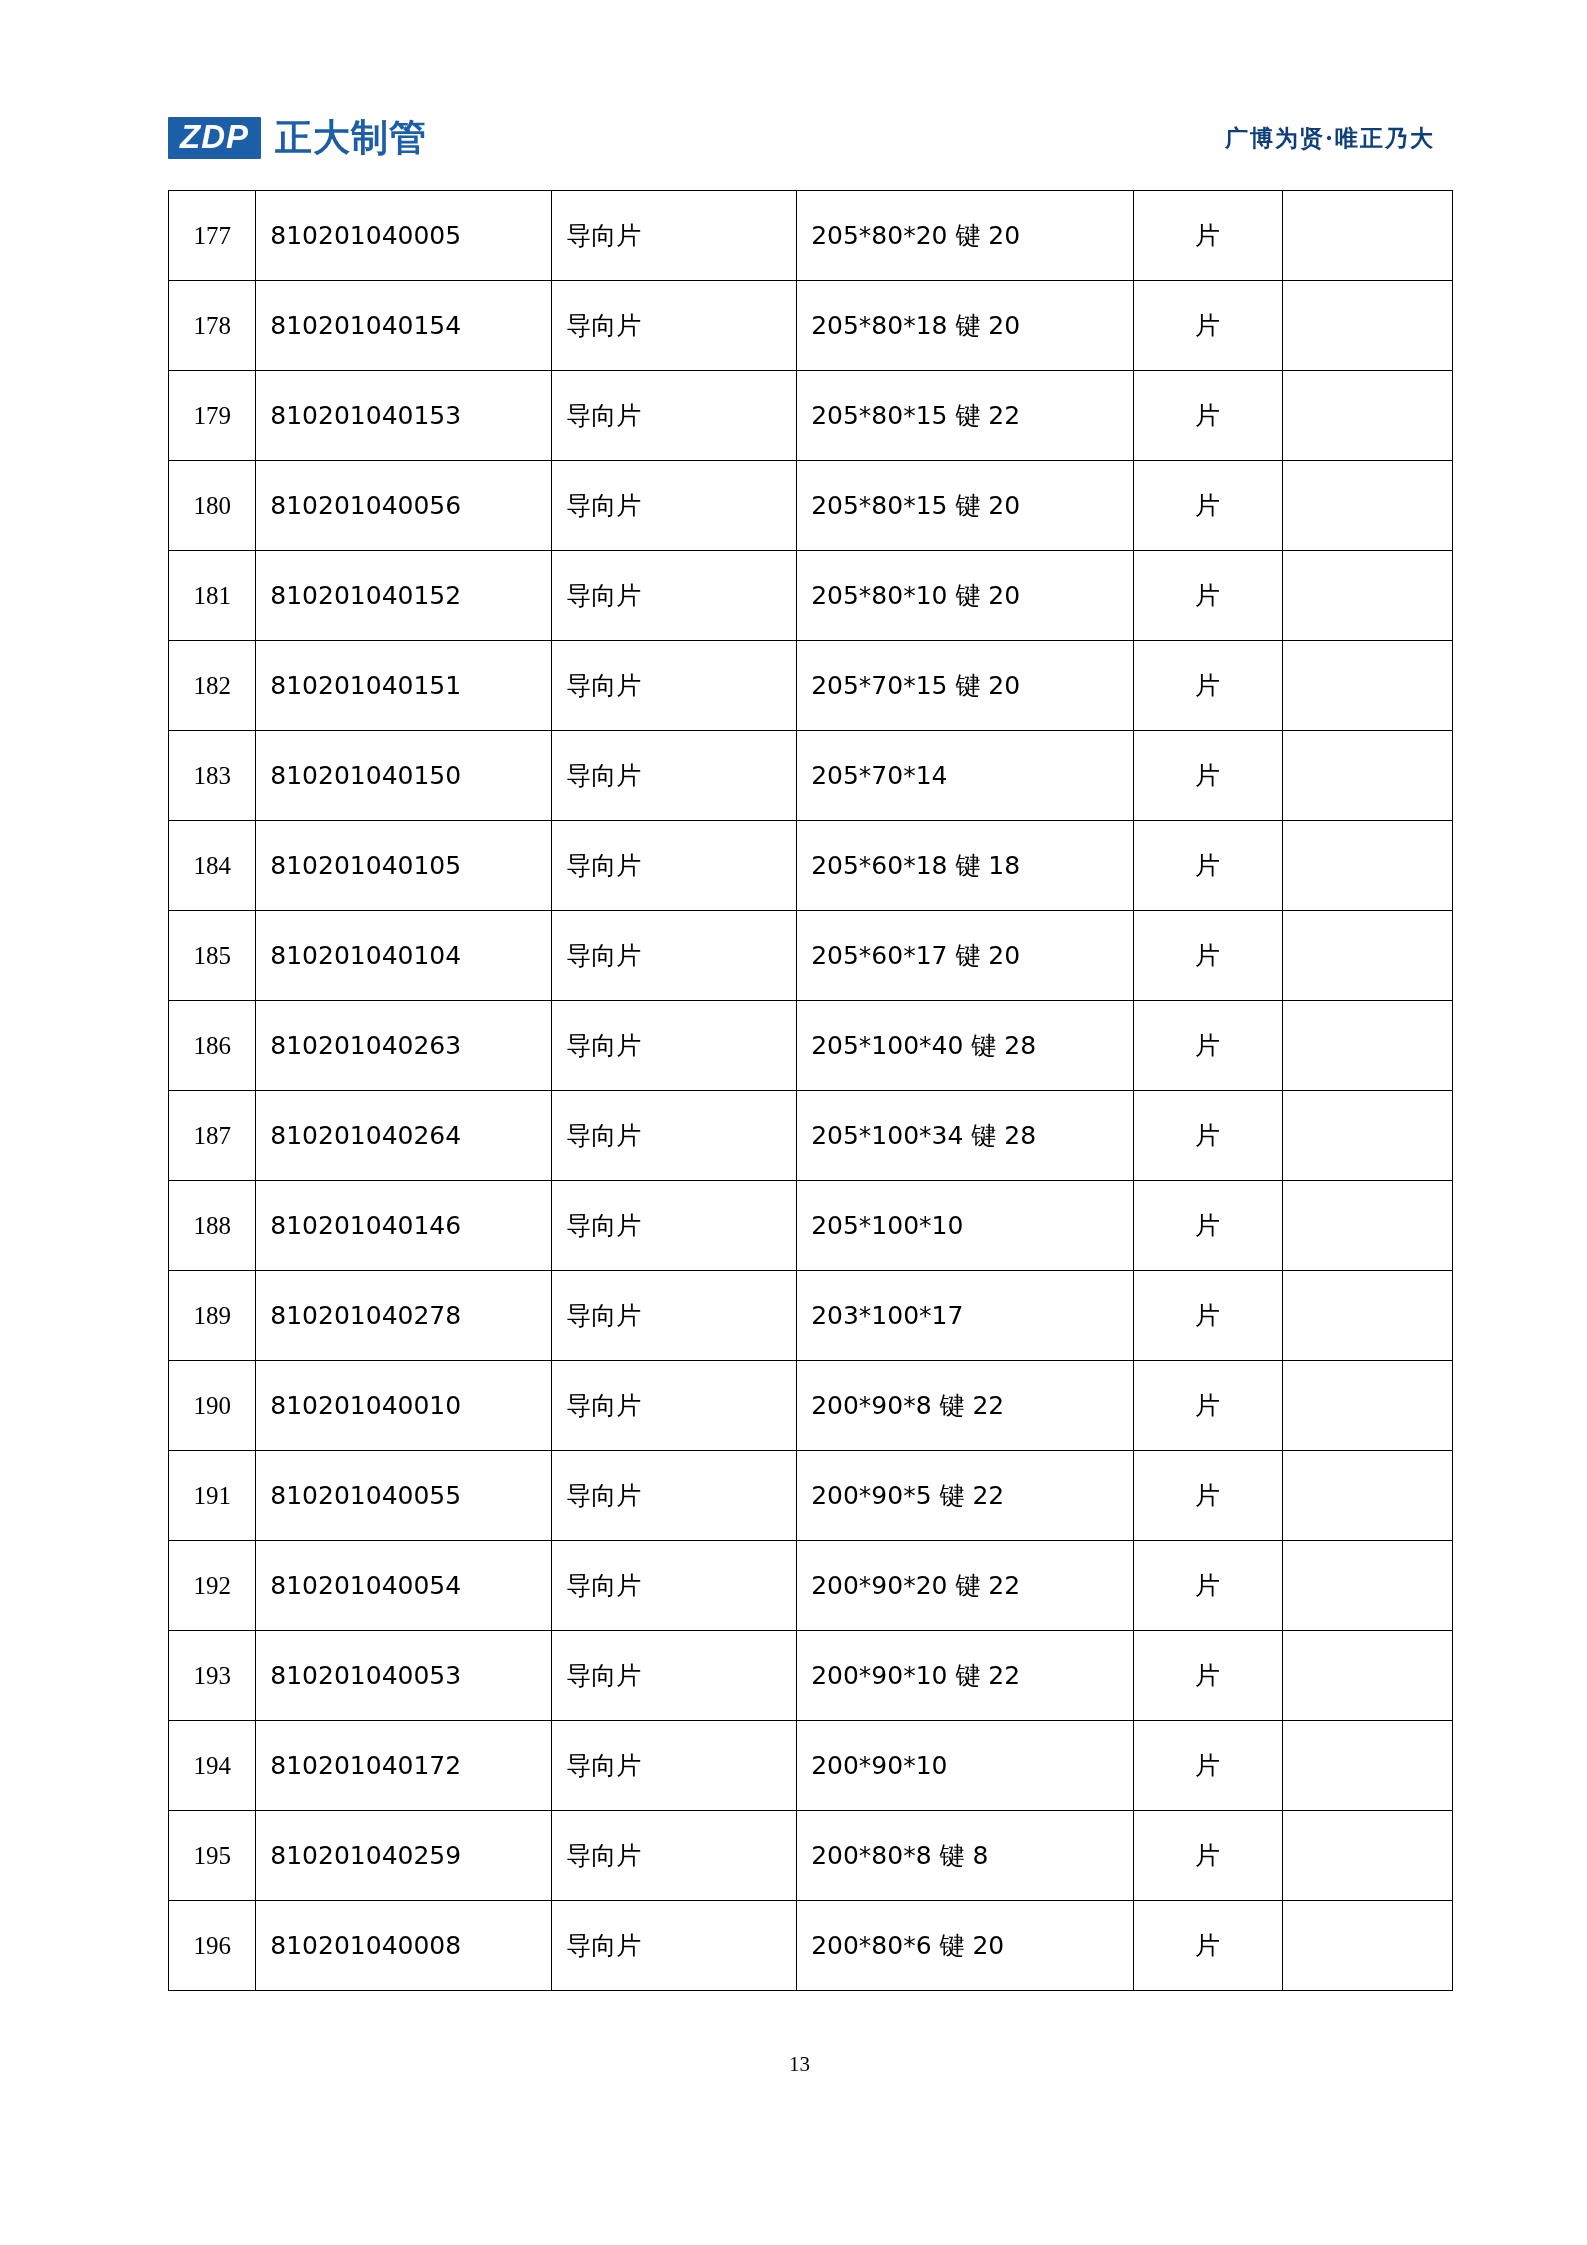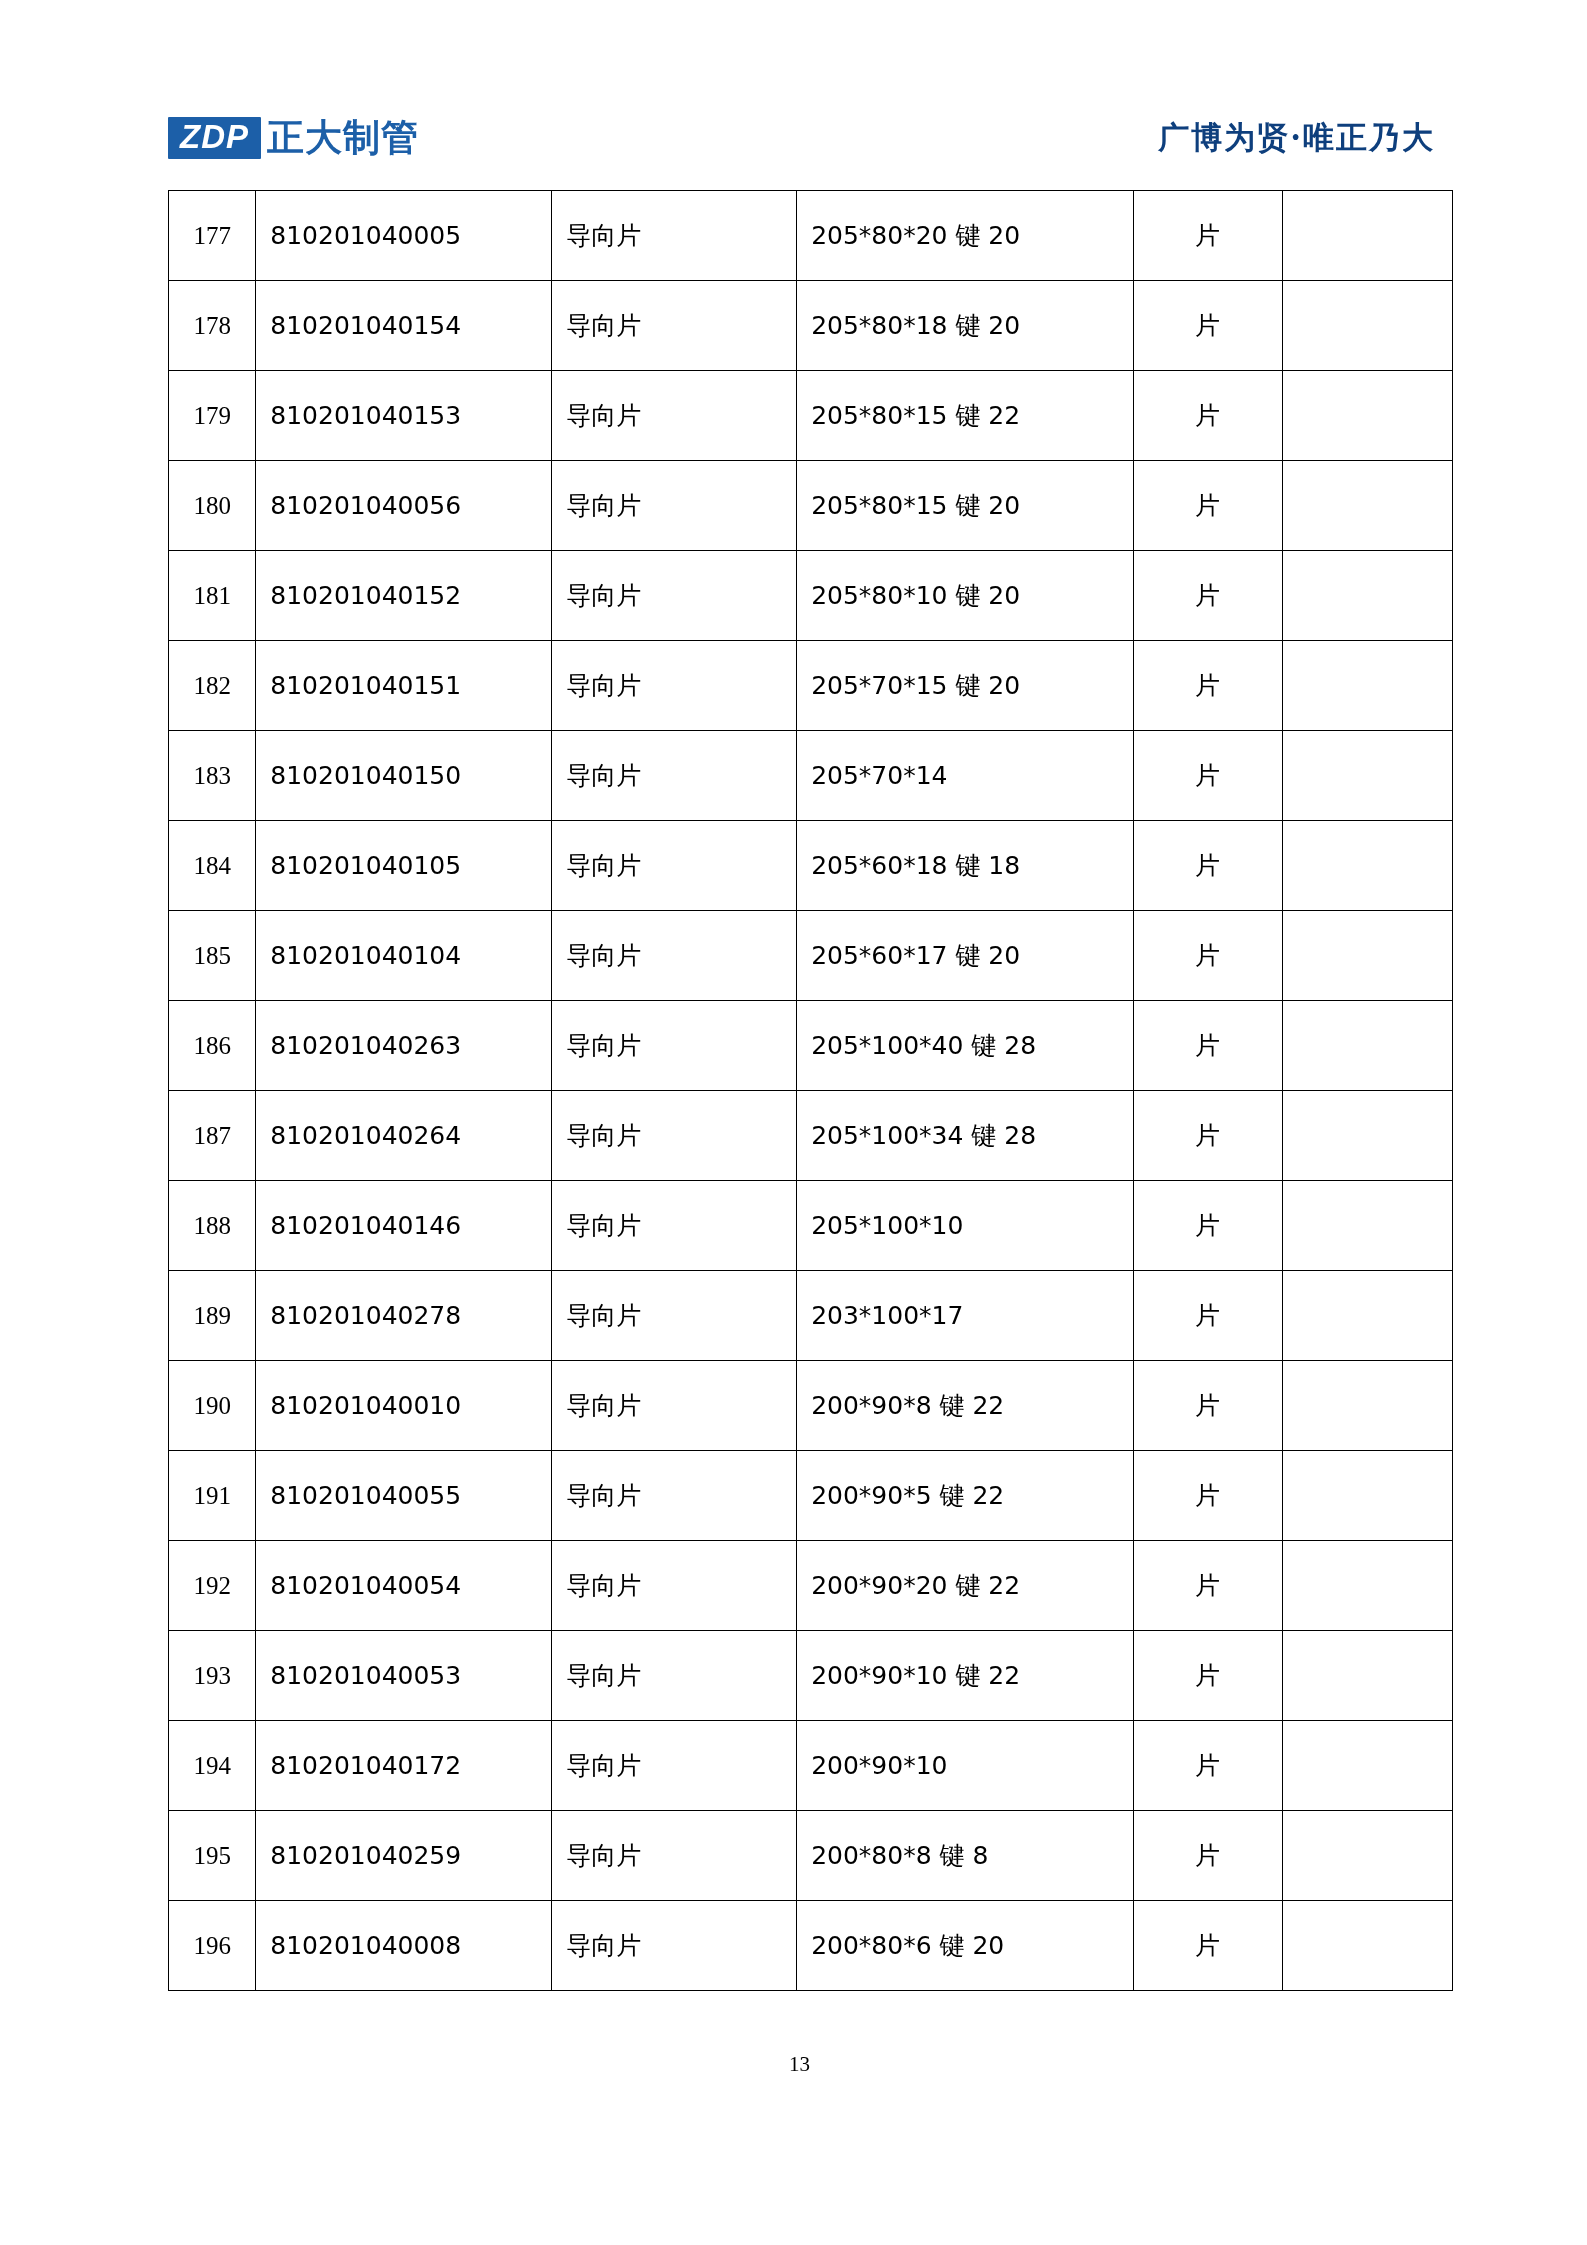--- a/index.html
+++ b/index.html
@@ -30,21 +30,21 @@
     height: 60px;
     display: flex;
     align-items: center;
     justify-content: space-between;
     padding: 0 152px 0 168px;
     box-sizing: border-box;
   }
   .logo-block {
     display: flex;
     align-items: center;
-    gap: 6px;
+    gap: 14px;
     justify-content: space-between;
   }
   .logo-mark {
     display: inline-flex;
     align-items: center;
     justify-content: center;
     background: #1c5fa8;
     color: #ffffff;
     font-family: "Liberation Sans", sans-serif;
     font-weight: bold;
@@ -59,21 +59,21 @@
     font-family: Liberation Sans, sans-serif;
     font-weight: bold;
     font-size: 37px;
     color: #1c5fa8;
     letter-spacing: 1px;
     line-height: 1;
   }
   .slogan {
     font-family: "DejaVu Serif", serif;
     font-weight: bold;
-    font-size: 31px;
+    font-size: 23px;
     color: #0e3f7d;
     letter-spacing: 2px;
     white-space: nowrap;
   }
   
   .table-wrap {
     position: absolute;
     left: 168px;
     top: 190px;
     width: 1285px;

